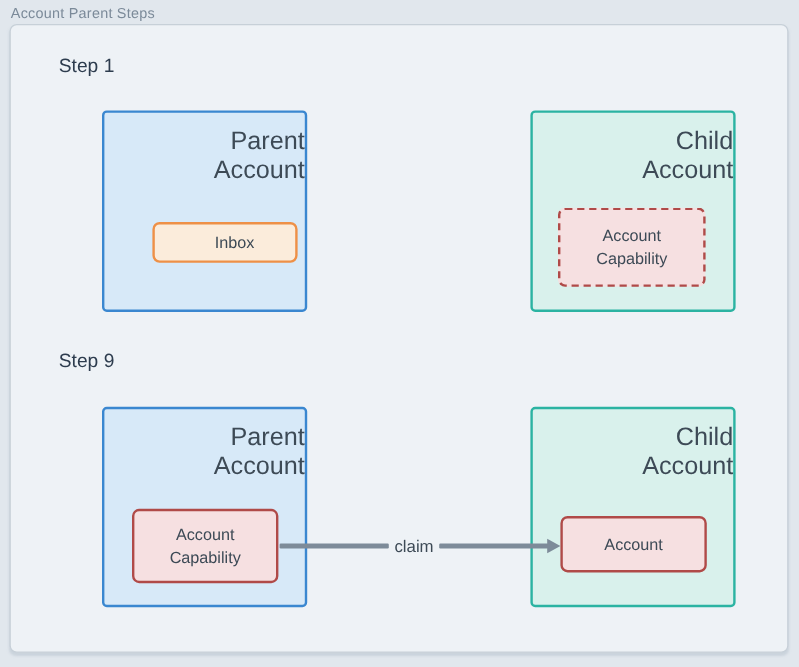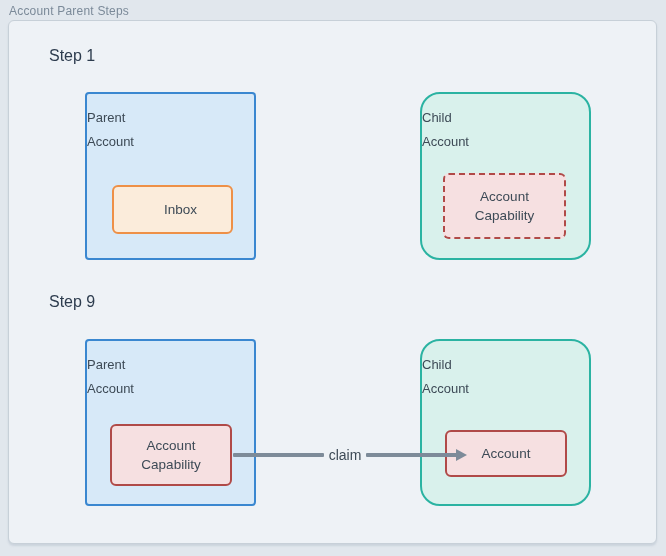--- a/index.html
+++ b/index.html
@@ -45,41 +45,41 @@
     background:var(--parent-fill,#d7e9f8);
     border-color:var(--parent-border,#3a87d0);
   }
   .child-box{
     background:var(--child-fill,#d9f1ec);
     border-color:var(--child-border,#2bb3a2);
   }
   .s1{top:92px;}
   .s2{top:339px;height:167px;}
   .left-col{left:85px;}
-  .right-col{left:420px;border-radius:20px;}
+  .right-col{left:442px;}
   .box-title{
     margin-top:12px;
-    text-align:left;
-    font-size:13px;line-height:24px;
+    text-align:right;
+    font-size:21px;line-height:24px;
     color:var(--text-color,#3d4a56);
     white-space:pre-line;
   }
   .inner-box{
     position:absolute;
     box-sizing:border-box;
     border-radius:6px;
     border:2px solid;
     display:flex;align-items:center;justify-content:center;
     text-align:center;
     font-size:13.5px;line-height:19px;
     color:var(--text-color,#3d4a56);
     white-space:pre-line;
   }
   .inbox-box{
-    left:25px;top:91px;width:121px;height:49px;
+    left:40px;top:91px;width:121px;height:34px;
     background:var(--inbox-fill,#fbecdb);
     border-color:var(--inbox-border,#ee9047);
     padding-left:16px;
   }
   .capability-dashed{
     left:21px;top:79px;width:123px;height:66px;
     background:var(--capability-fill,#f6e0e1);
     border-color:var(--capability-border,#b04a48);
     border-style:dashed;
   }

